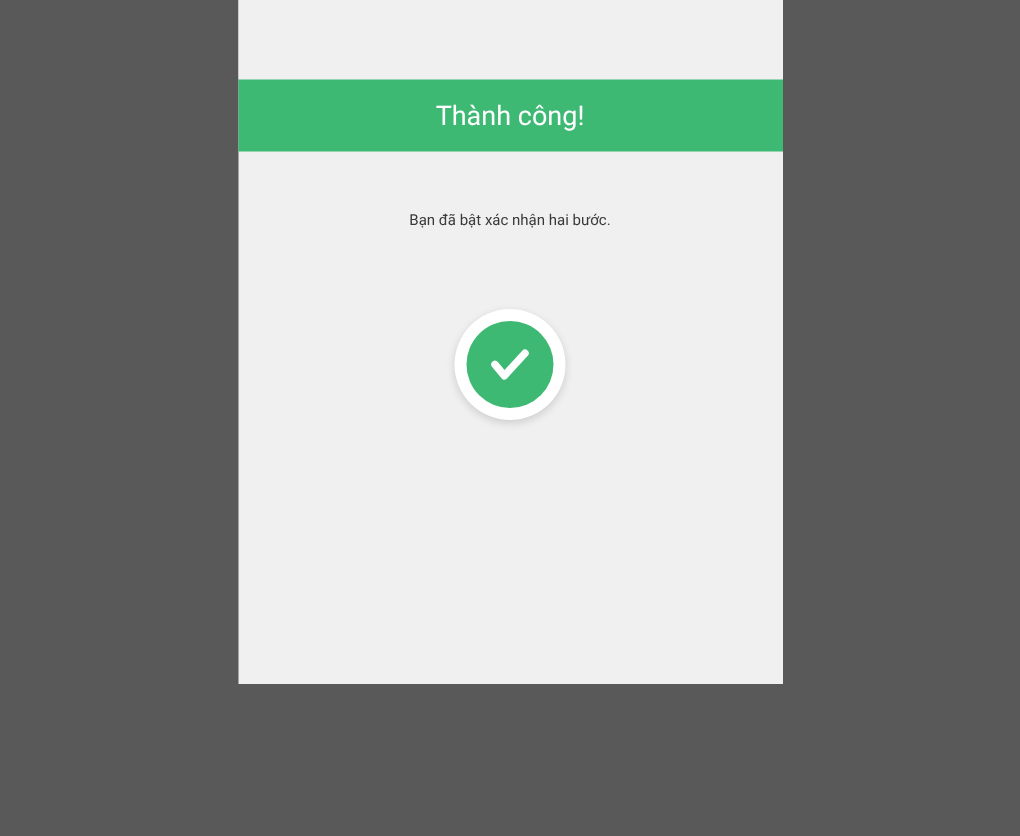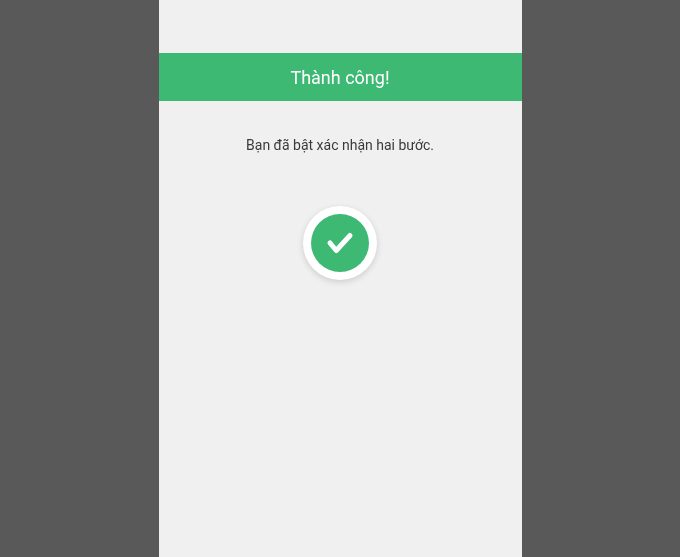--- a/index.html
+++ b/index.html
@@ -11,21 +11,21 @@
       width: 680px;
       height: 557px;
       background: #595959;
       font-family: -apple-system, BlinkMacSystemFont, "Segoe UI", Roboto, Helvetica, Arial, sans-serif;
       display: flex;
       justify-content: center;
       align-items: flex-start;
     }
     .phone-screen {
       width: 363px;
-      height: 557px;
+      height: 456px;
       background: #f0f0f0;
       display: flex;
       flex-direction: column;
       position: relative;
     }
     .top-spacer {
       height: 53px;
       background: #f0f0f0;
     }
     .header-bar {
@@ -39,21 +39,21 @@
       color: #ffffff;
       font-size: 18px;
       font-weight: 400;
     }
     .message-area {
       padding-top: 34px;
       text-align: center;
     }
     .message-text {
       color: #3a3a3a;
-      font-size: 14px;
+      font-size: 10px;
       font-weight: 400;
     }
     .icon-area {
       display: flex;
       justify-content: center;
       padding-top: 52px;
     }
     .check-circle-wrapper {
       width: 74px;
       height: 74px;

